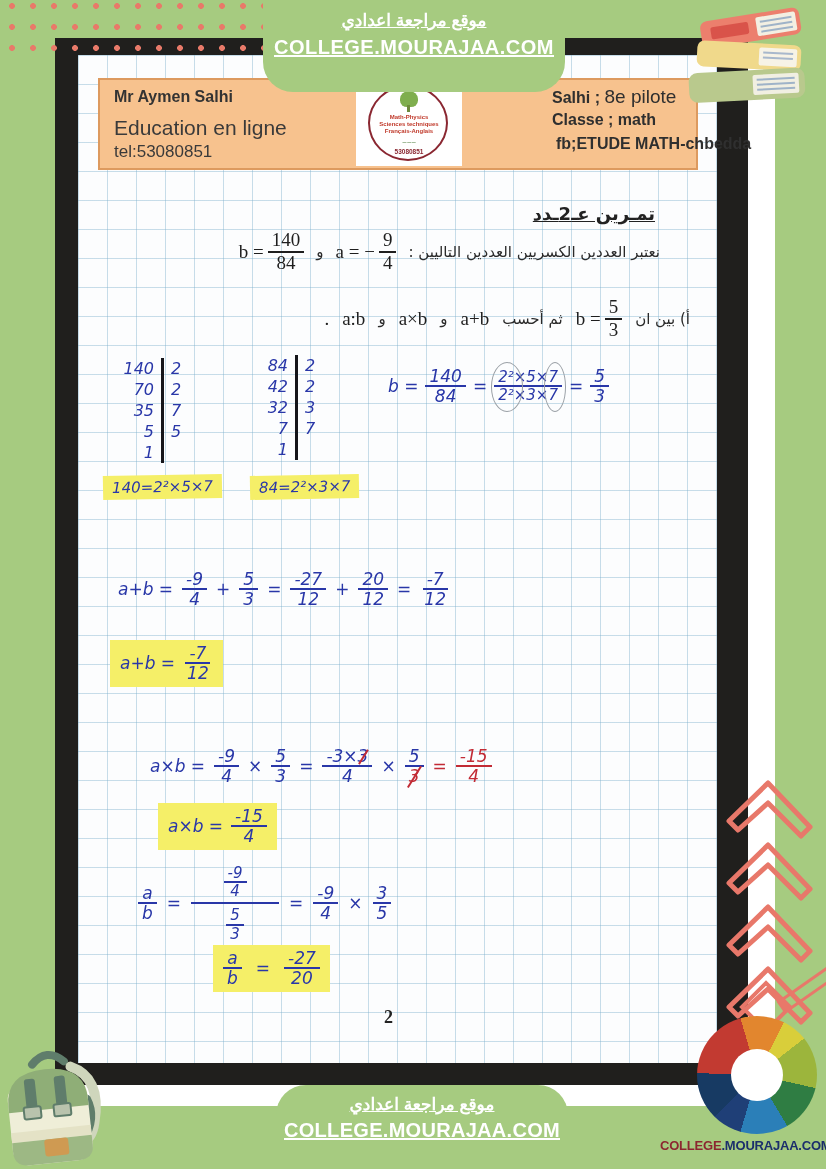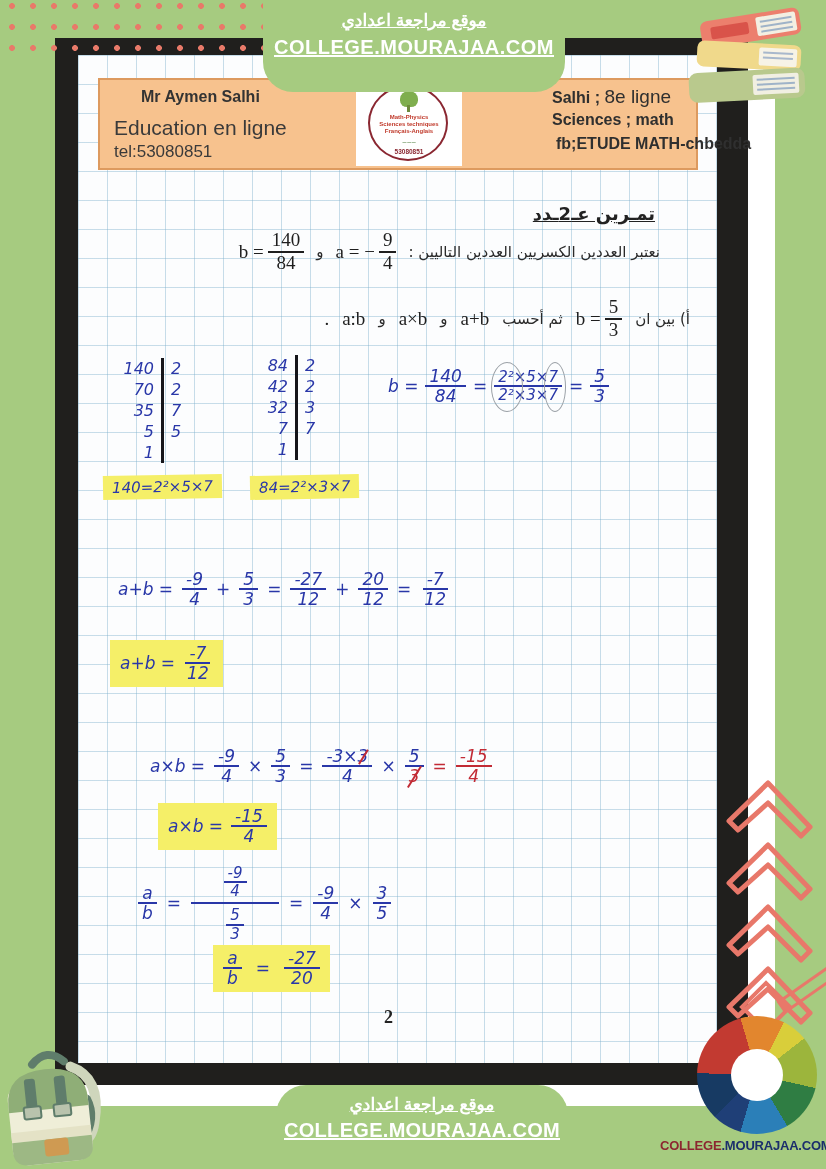--- a/index.html
+++ b/index.html
@@ -29,21 +29,21 @@
   .footer-band{position:absolute;left:0;top:1106px;width:826px;height:63px;background:#a6cb80;z-index:3;}
   .pill-bot{position:absolute;left:276px;top:1085px;width:292px;height:84px;background:#a6cb80;
             border-radius:30px 30px 0 0;z-index:4;text-align:center;}
   .pill-bot .ar{margin-top:9px;font-size:17px;font-weight:bold;color:#fff;text-decoration:underline;}
   .pill-bot .url{margin-top:4px;font-size:20px;font-weight:bold;color:#fff;text-decoration:underline;letter-spacing:.3px;}
 
   
   .tbox{position:absolute;left:20px;top:23px;width:600px;height:92px;background:#f7c28e;
         border:2px solid #dd9a5f;box-sizing:border-box;}
   .tleft{position:absolute;left:14px;top:8px;color:#3a3a3a;}
-  .tleft .n{font-weight:bold;font-size:16px;color:#333;text-align:center;}
+  .tleft .n{font-weight:bold;font-size:16px;color:#333;}
   .tleft .e{margin-top:10px;font-size:21px;}
   .tleft .t{margin-top:2px;font-size:17px;}
   .stamp{position:absolute;left:256px;top:2px;width:106px;height:84px;background:#fff;text-align:center;}
   .stamp .circ{position:absolute;left:12px;top:3px;width:80px;height:76px;border:2px solid #8a2731;
                border-radius:50%;box-sizing:border-box;}
   .stamp .tree{position:absolute;left:44px;top:9px;width:18px;height:16px;background:#7fae4e;
                border-radius:50% 50% 40% 40%;}
   .stamp .trunk{position:absolute;left:51px;top:23px;width:3px;height:7px;background:#6d8a3c;}
   .stamp .ln{position:relative;font-size:6px;line-height:7px;color:#c03a2b;font-weight:bold;margin-top:0;}
   .stamp .lns{position:absolute;left:20px;top:32px;width:66px;}
@@ -135,22 +135,22 @@
           <div class="lns">
             <div class="ln">Math-Physics</div>
             <div class="ln">Sciences techniques</div>
             <div class="ln">Français-Anglais</div>
           </div>
           <div class="sig">~~~</div>
           <div class="ph">53080851</div>
         </div>
         <div class="tright">
           <div class="cl"><span>Salhi ;</span>
-            <span class="big">8e ligne</span></div>
-          <div class="mt"><span>Sciences ;</span>
+            <span class="big">8e pilote</span></div>
+          <div class="mt"><span>Classe ;</span>
             <span class="val">math</span></div>
           <div class="fb">fb;ETUDE MATH-chbedda</div>
         </div>
       </div>
 
       <div class="ex-title">تمـرين عـ2ـدد</div>
 
       <div class="rtl-row stmt">
         <span>نعتبر العددين الكسريين العددين التاليين :</span>
         <span class="latin">

